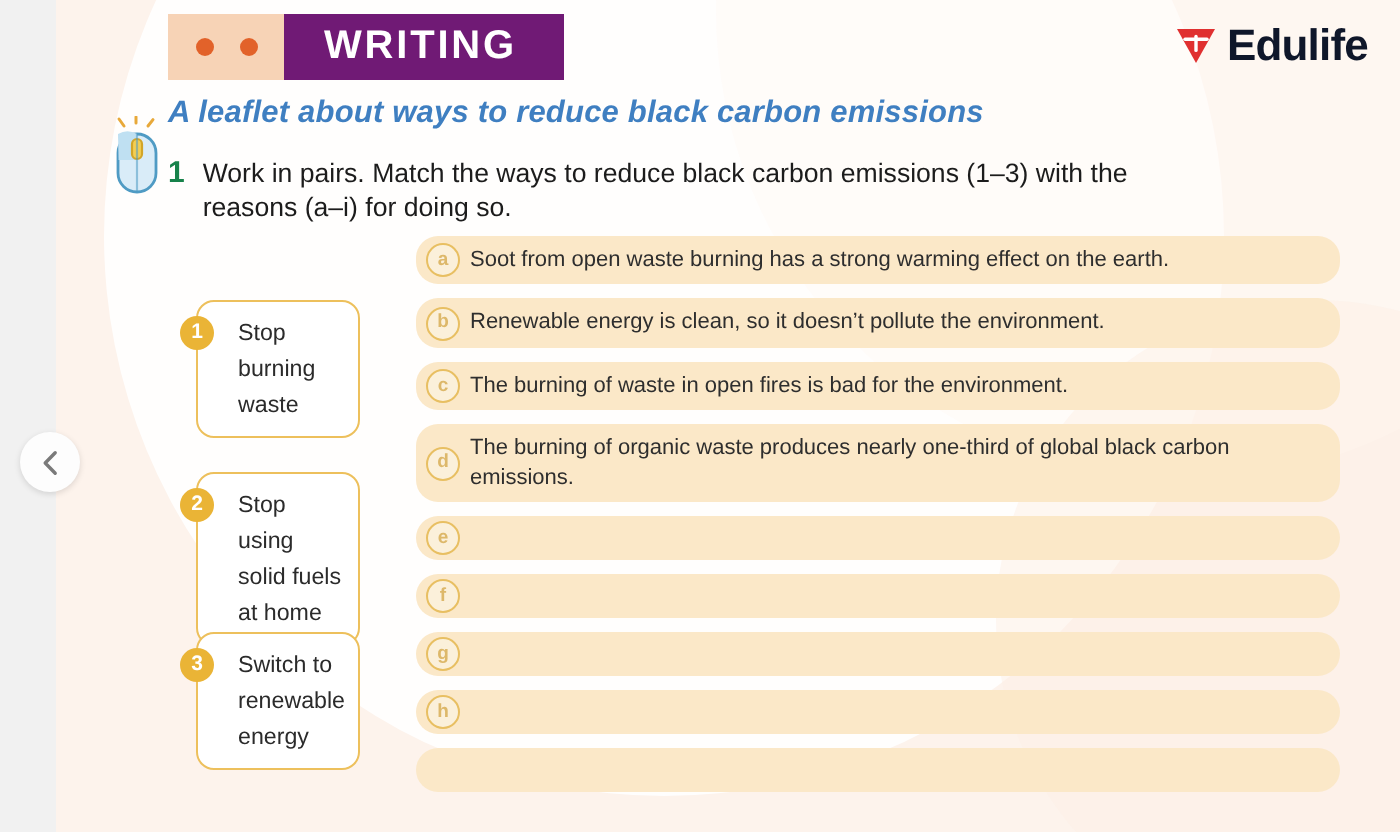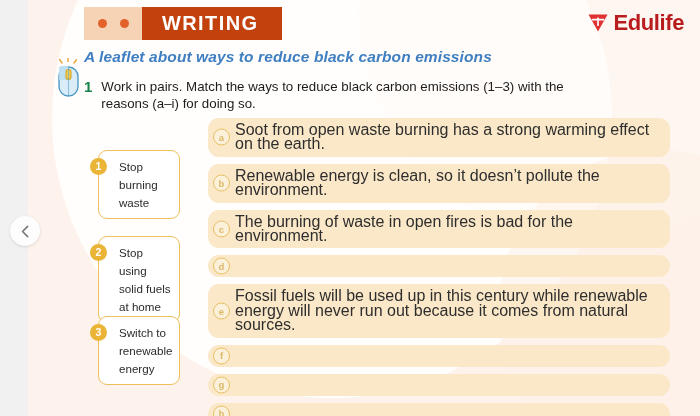--- a/index.html
+++ b/index.html
@@ -28,27 +28,27 @@
   
   .nav-prev{position:absolute;left:10px;top:216px;width:30px;height:30px;border-radius:50%;
     background:#fdfdfd;box-shadow:0 1px 3px rgba(0,0,0,.13);
     display:flex;align-items:center;justify-content:center;cursor:pointer;z-index:40;}
   .nav-prev svg{display:block;}
 
   
   .hdr{position:absolute;left:84px;top:7px;height:33px;display:flex;align-items:stretch;z-index:20;}
   .hdr-dots{width:58px;background:#f7d3b6;display:flex;align-items:center;justify-content:center;gap:13px;}
   .hdr-dots i{width:9px;height:9px;border-radius:50%;background:#e2622a;display:block;}
-  .hdr-bar{background:#c2410c;display:flex;align-items:center;padding:0 24px 0 20px;}
+  .hdr-bar{background:#701a75;display:flex;align-items:center;padding:0 24px 0 20px;}
   .hdr-bar span{color:#fff;font-weight:bold;font-size:20px;letter-spacing:1.4px;font-family:"Liberation Sans",sans-serif;}
 
   
   .logo{position:absolute;right:16px;top:12px;display:flex;align-items:center;gap:4px;z-index:20;}
   .logo-mark{width:22px;height:22px;display:block;}
-  .logo-text{color:#b91c1c;font-size:22px;font-weight:bold;letter-spacing:-.4px;line-height:1;text-align:right;}
+  .logo-text{color:#0f172a;font-size:22px;font-weight:bold;letter-spacing:-.4px;line-height:1;text-align:right;}
 
   
   .subtitle{position:absolute;left:84px;top:48px;width:560px;z-index:20;
     color:#3f7fc1;font-style:italic;font-weight:bold;font-size:15.5px;letter-spacing:.1px;}
 
   
   .mouse-ic{position:absolute;left:53px;top:58px;width:34px;height:44px;z-index:20;}
 
   
   .task{position:absolute;left:84px;top:78px;width:530px;display:flex;gap:9px;z-index:20;}
@@ -66,21 +66,21 @@
     display:flex;align-items:center;justify-content:center;line-height:1;}
   .way-box .wtext{font-size:11.6px;line-height:14.6px;color:#2b2b2b;}
 
   .col-right{position:absolute;left:138px;top:0;width:462px;}
   .reason{position:relative;background:#fbe8c8;border-radius:11px;margin-bottom:7px;
     padding:5px 10px 5px 27px;box-sizing:border-box;min-height:22px;display:flex;align-items:center;}
   .reason .lbadge{position:absolute;left:5px;top:50%;transform:translateY(-50%);
     width:15px;height:15px;border-radius:50%;background:#fbf0da;border:1.4px solid #e8bf62;
     color:#ddb86a;font-size:9.5px;font-weight:bold;
     display:flex;align-items:center;justify-content:center;line-height:1;}
-  .reason .rtext{font-size:16px;line-height:14.4px;color:#2e2e2e;}
+  .reason .rtext{font-size:11px;line-height:14.4px;color:#2e2e2e;}
 </style>
 </head>
 <body>
 
 <div class="stage">
 
   <div class="left-rail"></div>
 
   <div class="page">
     <div class="blob1"></div>
@@ -161,24 +161,24 @@
       <div class="reason">
         <span class="lbadge">b</span>
         <span class="rtext">Renewable energy is clean, so it doesn’t pollute the environment.</span>
       </div>
       <div class="reason">
         <span class="lbadge">c</span>
         <span class="rtext">The burning of waste in open fires is bad for the environment.</span>
       </div>
       <div class="reason">
         <span class="lbadge">d</span>
+        <span class="rtext">The burning of organic waste produces nearly one-third of global black carbon emissions.</span>
       </div>
       <div class="reason">
         <span class="lbadge">e</span>
-        <span class="rtext">Fossil fuels will be used up in this century while renewable energy will never run out because it comes from natural sources.</span>
       </div>
       <div class="reason">
         <span class="lbadge">f</span>
       </div>
       <div class="reason">
         <span class="lbadge">g</span>
       </div>
       <div class="reason">
         <span class="lbadge">h</span>
       </div>

